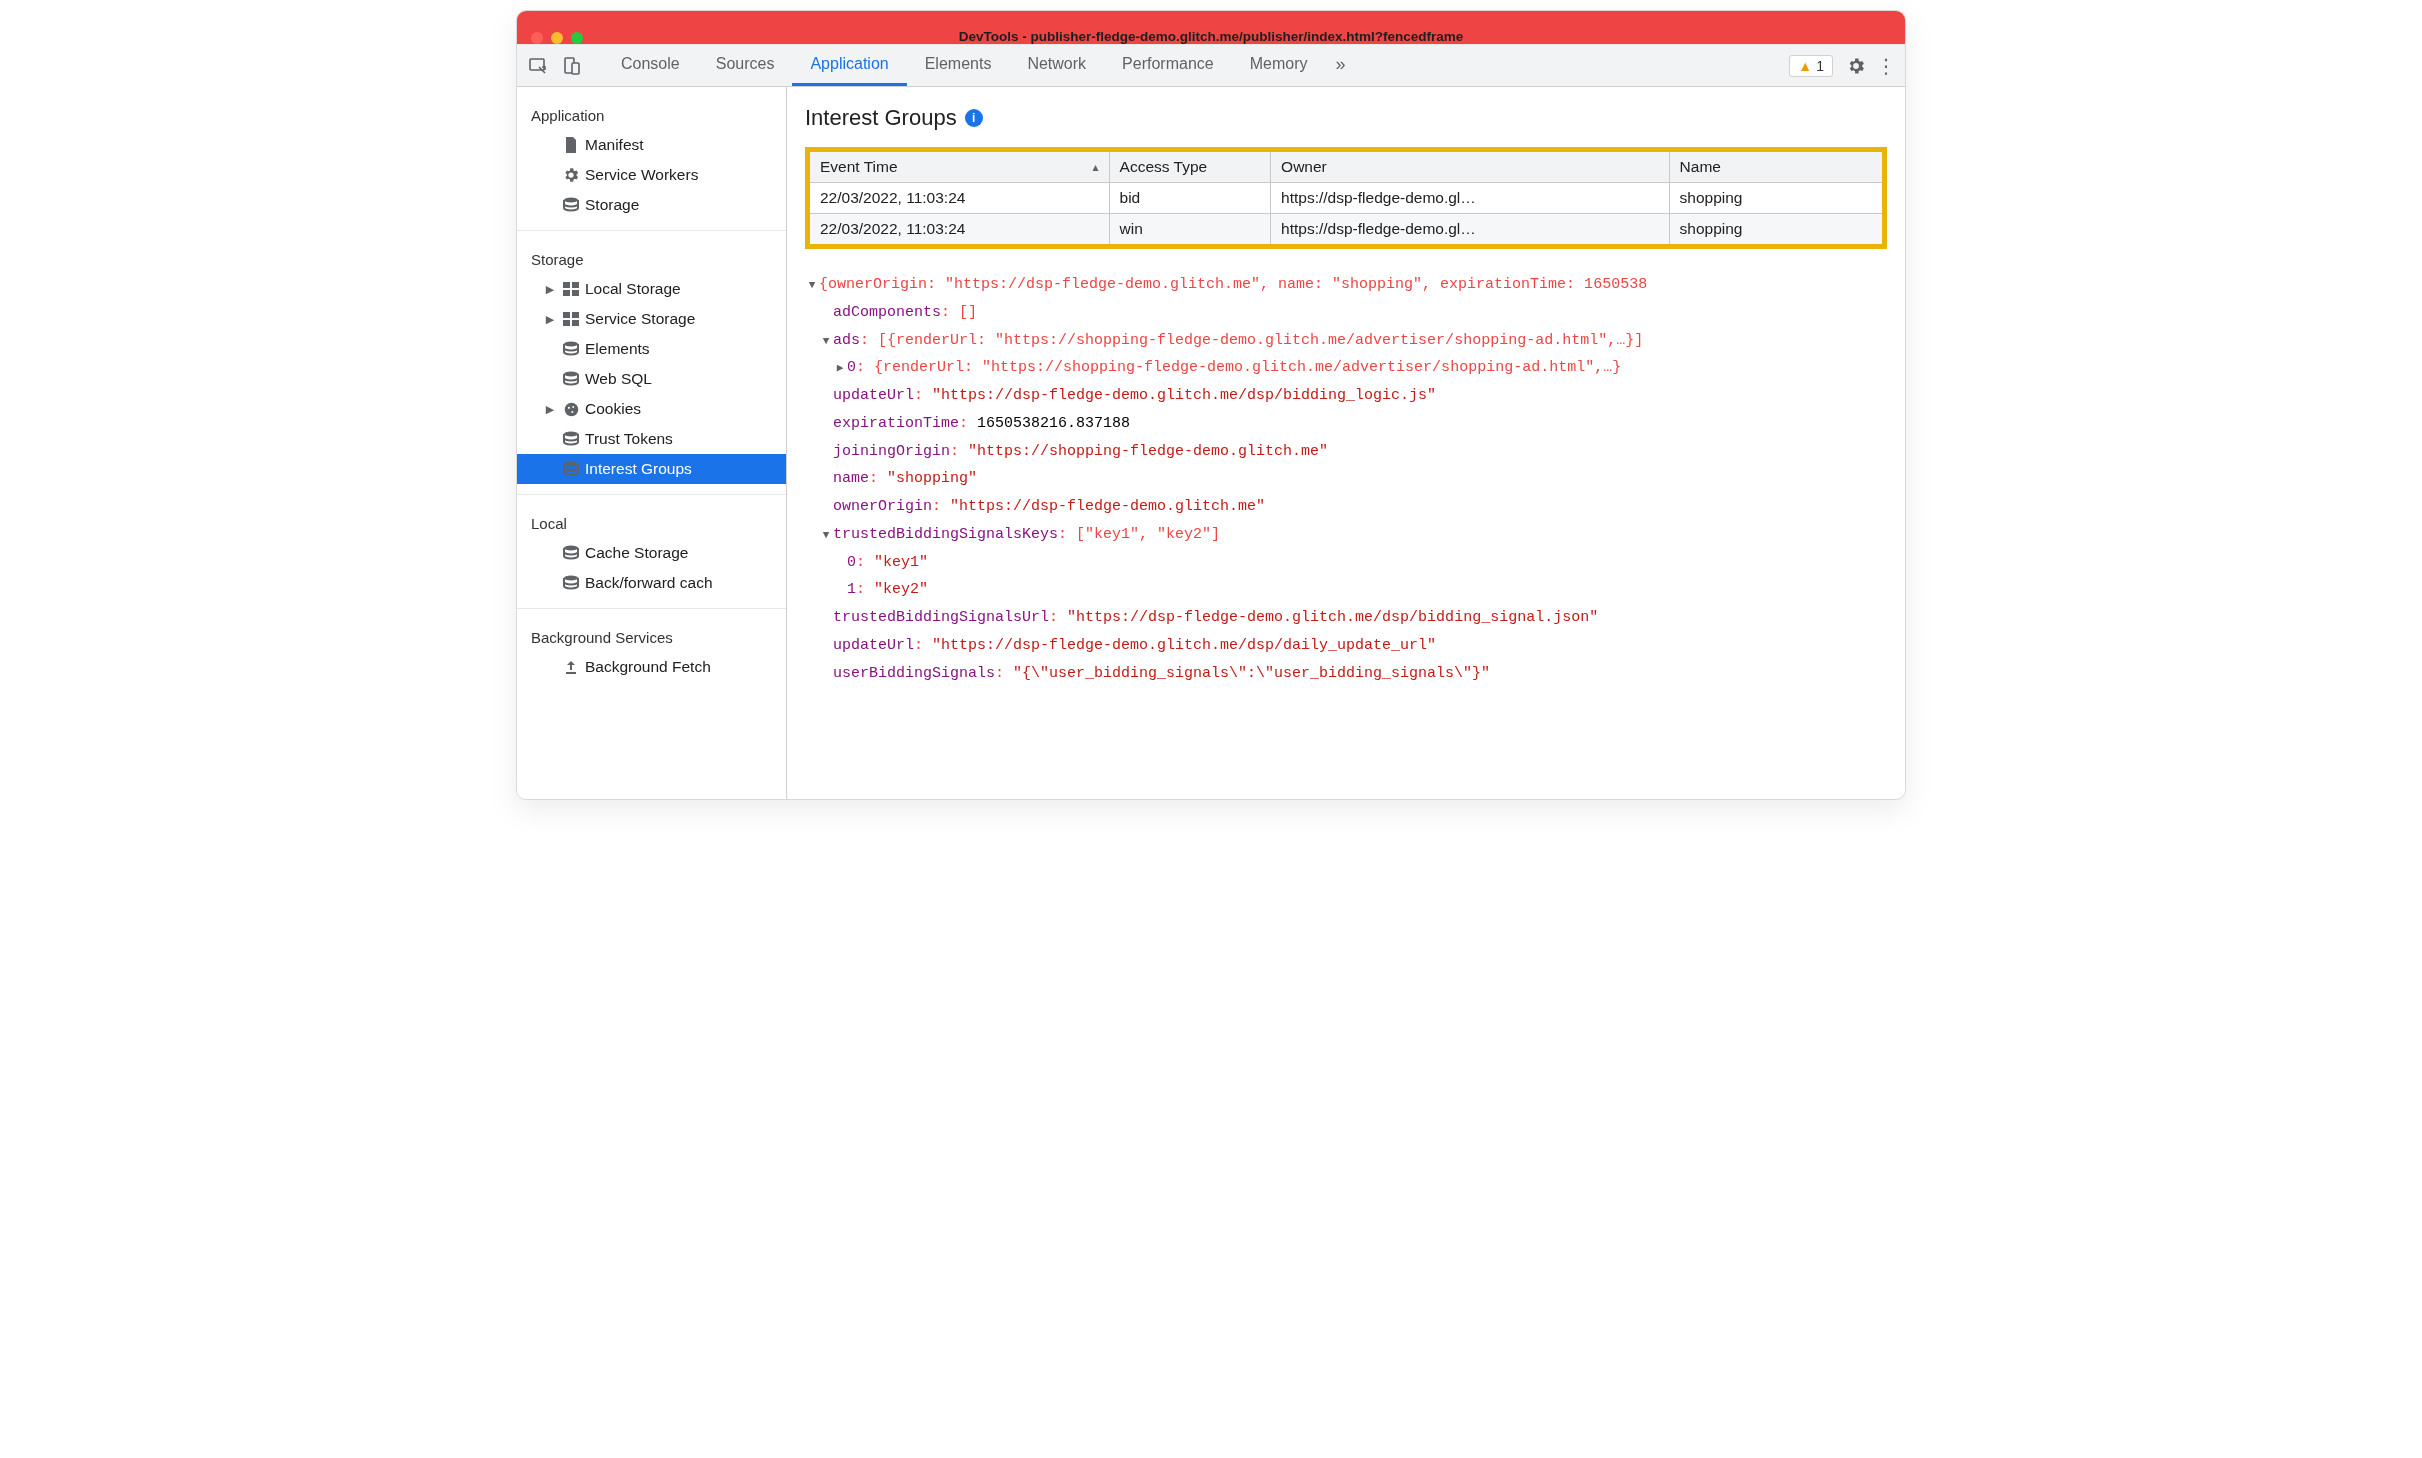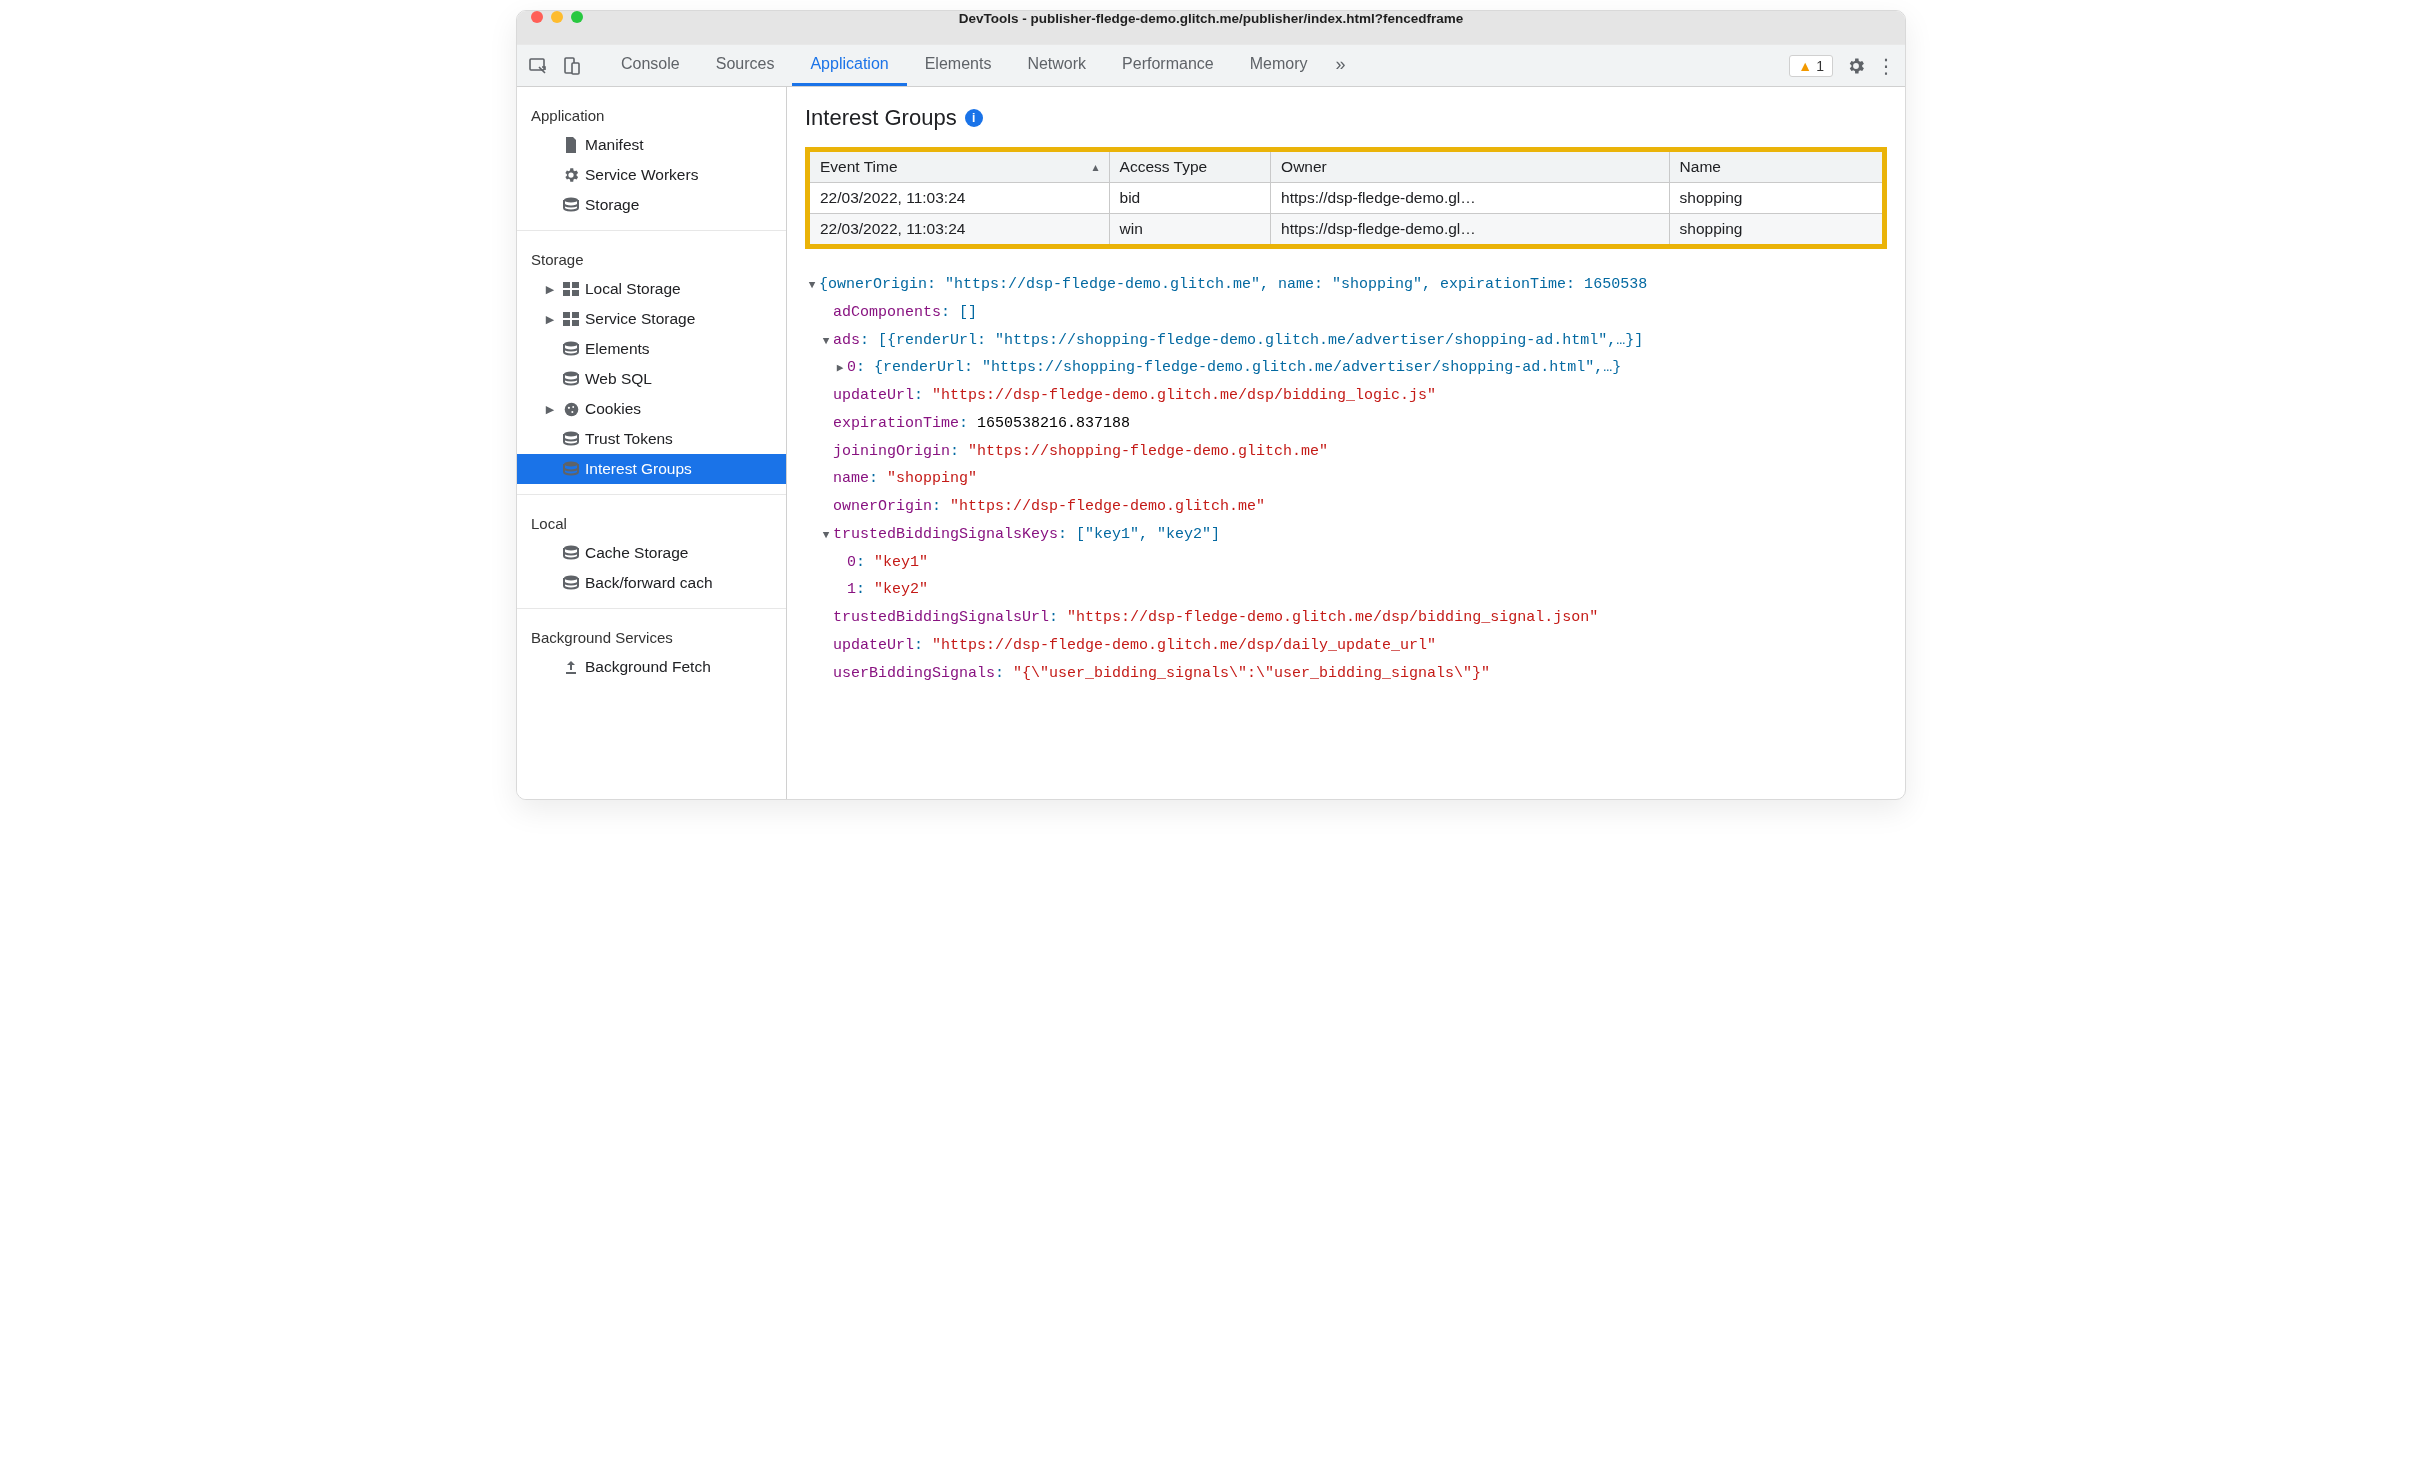--- a/index.html
+++ b/index.html
@@ -19,22 +19,22 @@
     display: flex;
     flex-direction: column;
     box-shadow: 0 10px 30px rgba(0,0,0,0.08);
     margin: 10px auto;
     background: #fff;
   }
   
   .titlebar {
     height: 34px;
     display: flex;
-    align-items: flex-start;
-    background: #e5e5e5;
+    align-items: flex-end;
+    background: #ef4444;
     border-bottom: 1px solid #e8e8e8;
     position: relative;
     flex-shrink: 0;
   }
   .traffic { display: flex; gap: 8px; padding-left: 14px; }
   .dot { width: 12px; height: 12px; border-radius: 50%; }
   .dot.red { background:#ff5f57; } .dot.yellow{background:#febc2e;} .dot.green{background:#28c840;}
   .titlebar-title {
     position: absolute; left: 0; right: 0; text-align: center;
     font-size: 13.5px; color: #1f1f1f; font-weight: 600;
@@ -117,21 +117,21 @@
     font-family: Menlo, Consolas, "Courier New", monospace;
     font-size:15px; line-height:1.85; margin-top:22px;
     white-space:nowrap; overflow:hidden;
   }
   .tree .row { display:flex; align-items:baseline; }
   .tree .indent { display:inline-block; }
   .tree .caret { width:14px; display:inline-block; color:#5f6368; cursor:pointer; font-size:11px; text-align:center; }
   .key { color:#881280; }
   .str { color:#c41a16; }
   .num { color:#000000; }
-  .plain { color:#0369a1; }
+  .plain { color:#ef4444; }
   .bottom-fade {
     position: sticky; bottom: 0; left:0; right:0; height: 30px;
     background: linear-gradient(to bottom, rgba(255,255,255,0), #fff 80%);
     pointer-events:none;
   }
 </style>
 </head>
 <body>
 
 <div class="window">

